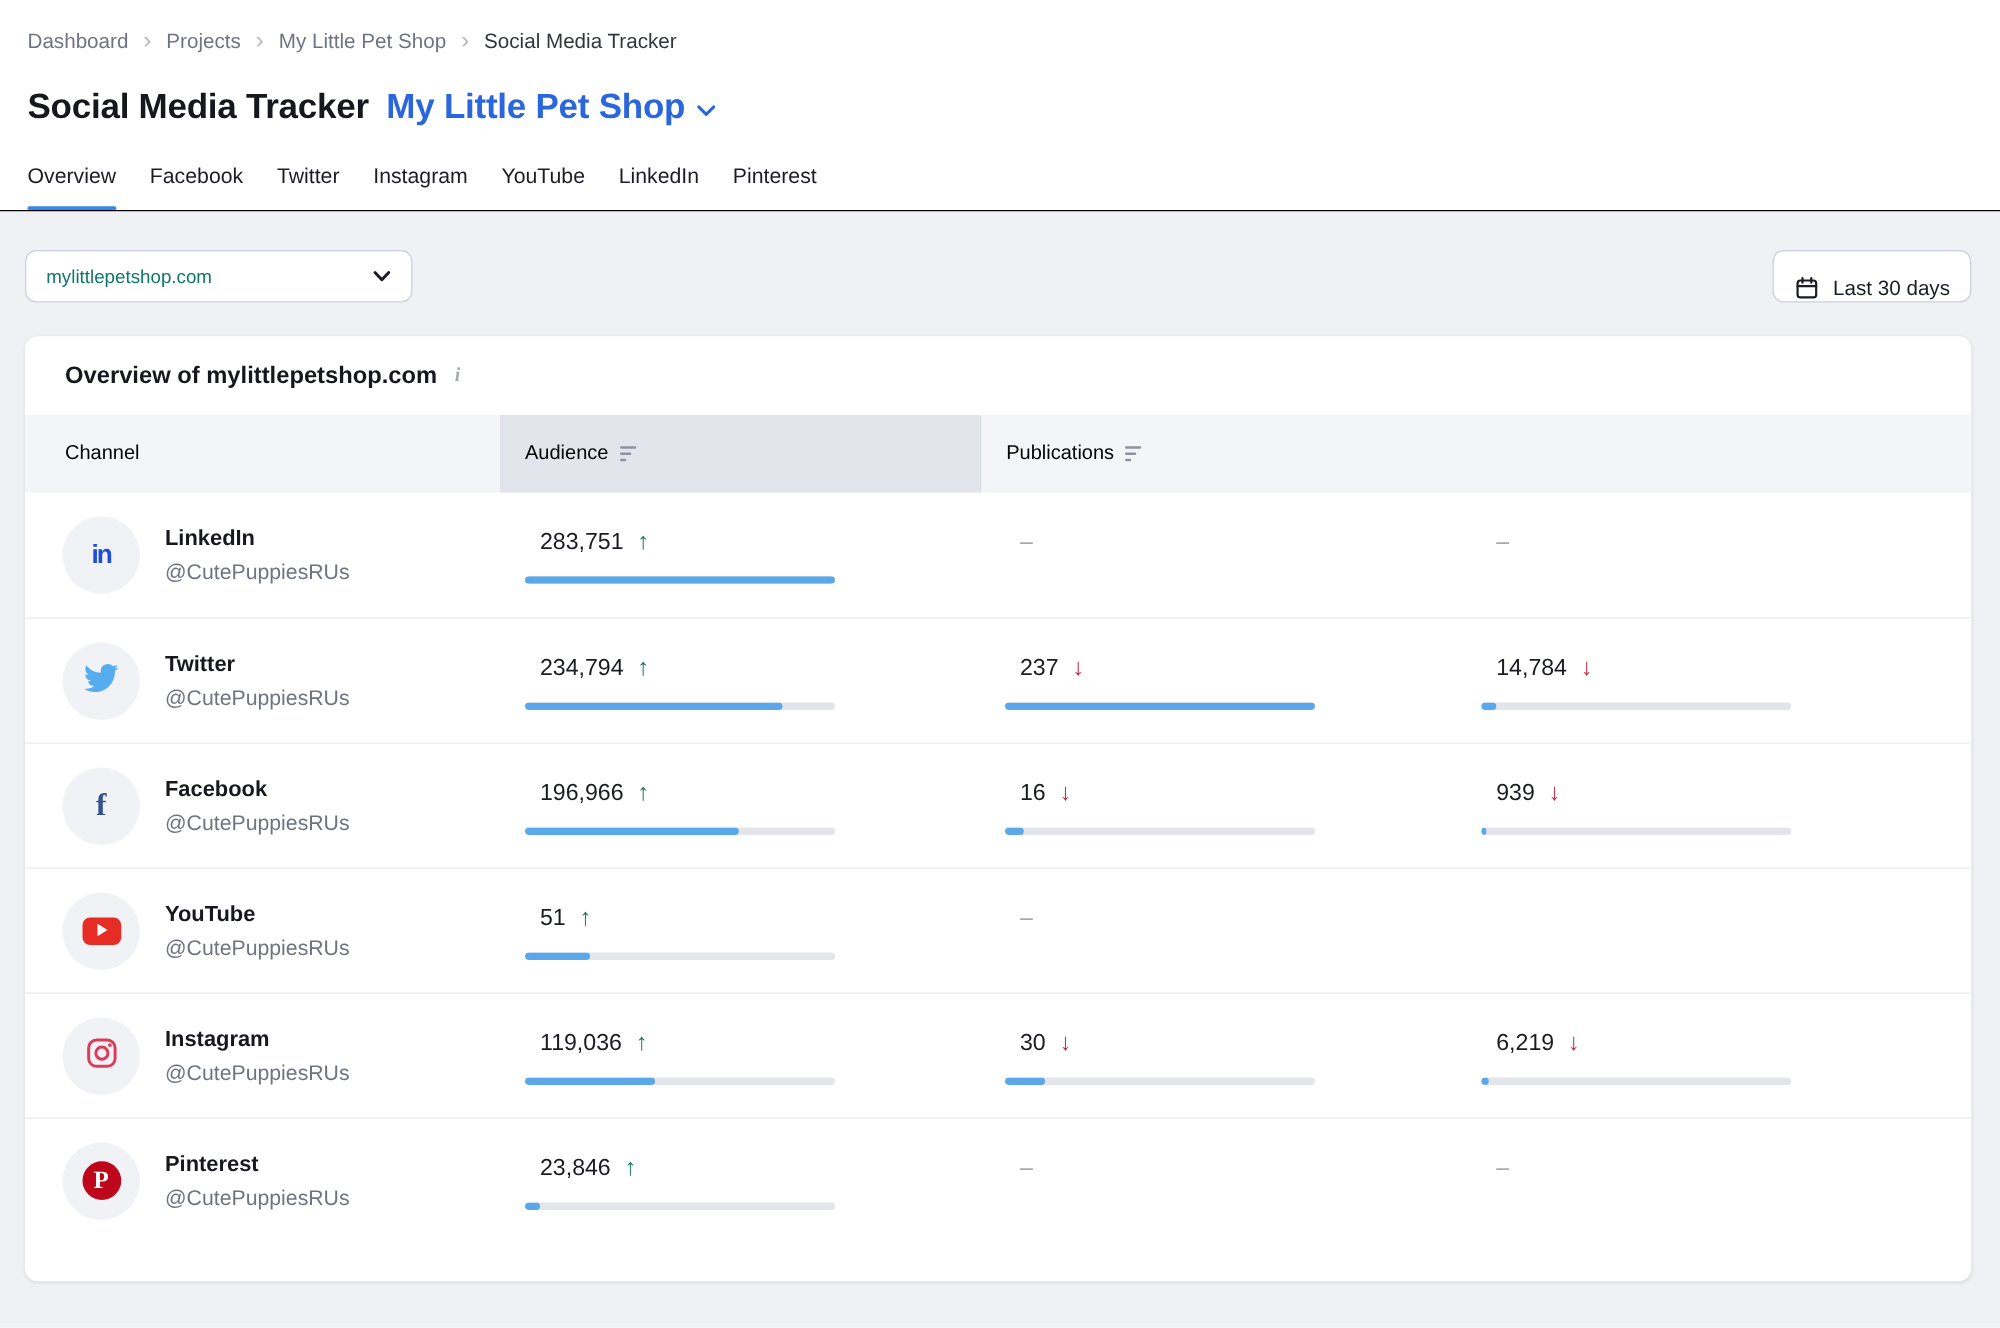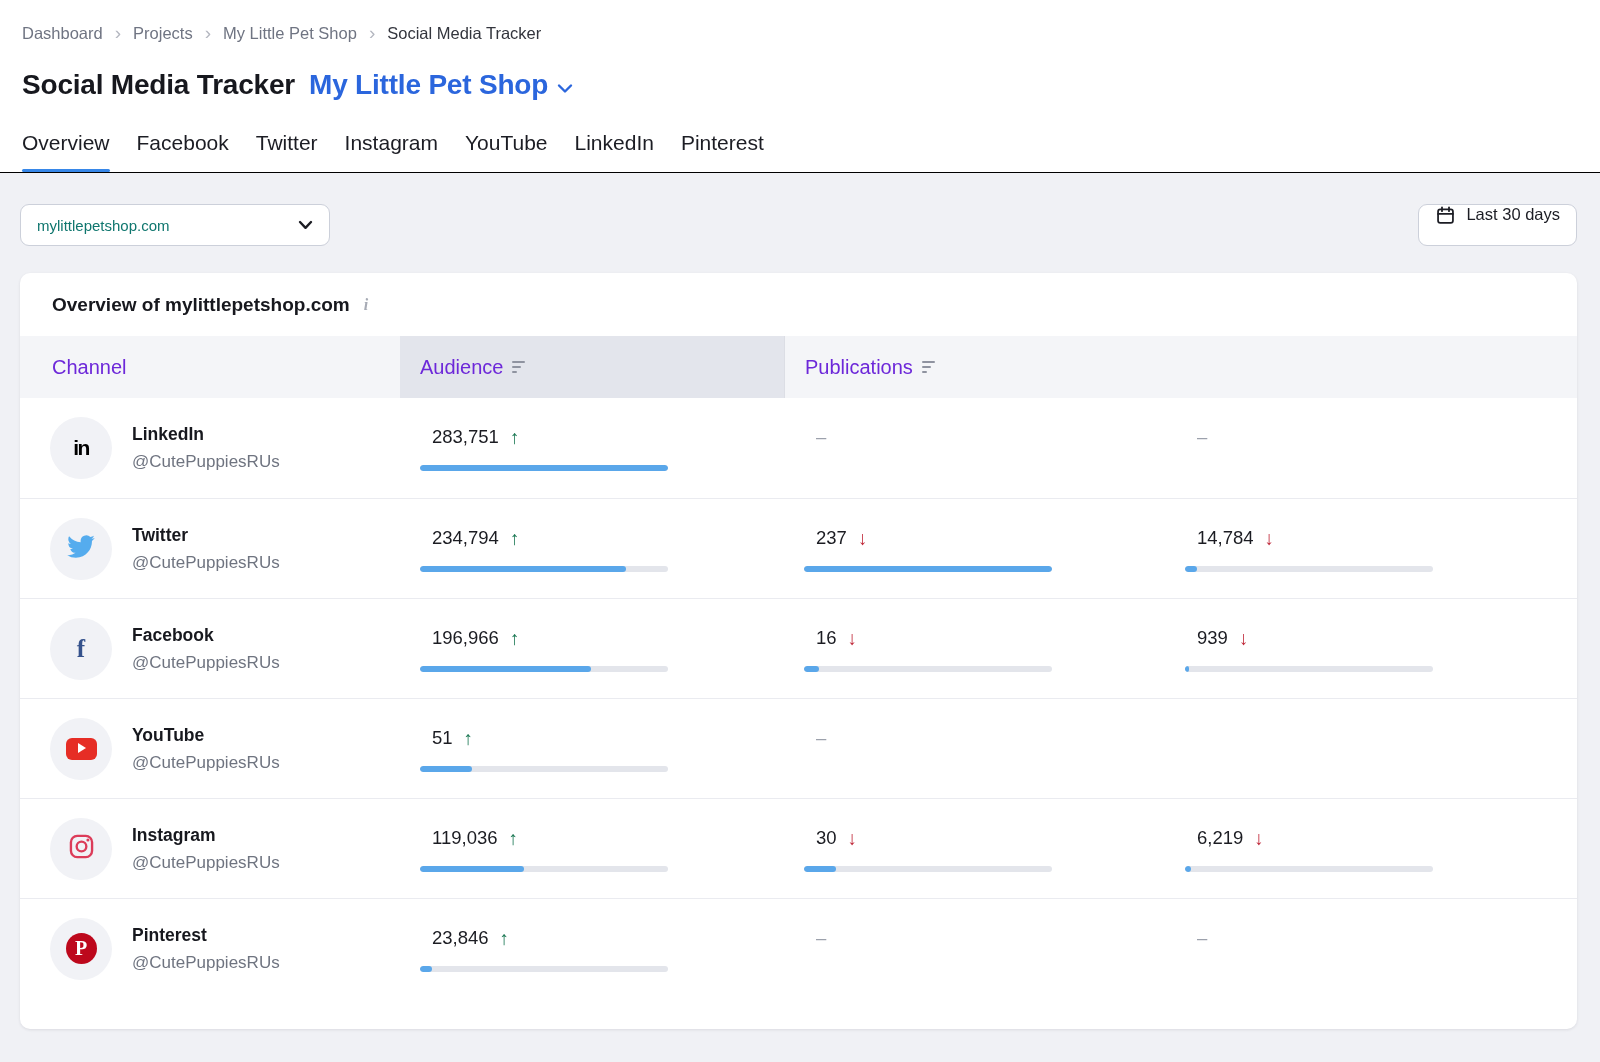--- a/index.html
+++ b/index.html
@@ -14,47 +14,47 @@
   .crumb.current { color:#33353d; }
   .crumb-sep { color:#b4b7c0; font-size:19px; line-height:1; transform:translateY(-1px); }
 
   .page-title-row { display:flex; align-items:center; gap:14px; padding:26px 20px 0 22px; }
   .page-title { font-size:28px; font-weight:700; color:#17181e; letter-spacing:-0.2px; }
   .project-switcher { display:flex; align-items:center; gap:9px; cursor:pointer; }
   .project-name { font-size:28px; font-weight:700; color:#2b66dd; letter-spacing:-0.2px; }
   .proj-chevron { margin-top:6px; }
 
   .tabs { display:flex; gap:27px; padding:30px 20px 0 22px; }
-  .tab { position:relative; font-size:21px; color:#1c1d24; padding-bottom:17px; cursor:pointer; }
+  .tab { position:relative; font-size:17px; color:#1c1d24; padding-bottom:17px; cursor:pointer; }
   .tab.active::after { content:""; position:absolute; left:0; right:0; bottom:0;
     height:3px; border-radius:2px; background:#3787e8; }
 
   
   .controls { display:flex; justify-content:space-between; align-items:center;
     padding:31px 23px 0 20px; }
   .select-btn { display:flex; align-items:center; justify-content:space-between;
     width:310px; height:42px; background:#fff; border:1px solid #ccd0da; border-radius:9px;
     padding:0 16px; cursor:pointer; }
   .select-btn .value { font-size:15px; color:#0f766e; }
-  .date-btn { display:flex; align-items:flex-start; gap:10px; height:42px; background:#fff;
+  .date-btn { display:flex; align-items:flex-end; gap:10px; height:42px; background:#fff;
     border:1px solid #ccd0da; border-radius:9px; padding:0 16px; cursor:pointer; }
   .date-btn .label { font-size:16.5px; color:#1c1d24; }
 
   
   .card { margin:27px 23px 0 20px; background:#fff; border-radius:10px;
     box-shadow:0 1px 3px rgba(25,28,48,0.10); overflow:hidden; height:756px; }
   .card-head { display:flex; align-items:center; gap:14px; padding:21px 32px 20px 32px; }
   .card-title { font-size:19px; font-weight:700; color:#17181e; }
   .info-icon { color:#a7abb5; font-size:16px; font-weight:700; cursor:pointer;
     font-family:"Liberation Serif","DejaVu Serif",serif; font-style:italic; }
 
   
   .grid-row { display:grid; grid-template-columns:380px 384px 381px 1fr; }
   .thead { background:#f4f5f8; height:62px; }
-  .th { display:flex; align-items:center; font-size:20px; color:#6d28d9; padding-left:32px; }
+  .th { display:flex; align-items:center; font-size:16px; color:#000000; padding-left:32px; }
   .th.metric-th { padding-left:20px; border-left:1px solid #dcdee5; cursor:pointer; }
   .th.selected { background:#e3e5ec; border-left:none; }
   .sort-icon { display:inline-flex; flex-direction:column; gap:2.5px; margin-left:9px; }
   .sort-icon i { display:block; height:2.5px; border-radius:1px; background:#8f93a0; }
   .sort-icon i:nth-child(1){ width:13px; } .sort-icon i:nth-child(2){ width:9px; }
   .sort-icon i:nth-child(3){ width:5px; }
 
   .trow { height:100px; border-top:1px solid #eaebf0; }
   .trow:first-child { border-top:none; }
 
@@ -69,21 +69,21 @@
   .metric-value { font-size:18.5px; font-weight:500; color:#1b1c22; }
   .metric-value.dash { color:#9ca1ac; font-weight:400; }
   .trend { font-size:19px; font-weight:700; margin-left:11px; line-height:1; }
   .trend.up { color:#1e7a56; }
   .trend.down { color:#c0293a; }
   .bar { width:248px; height:6px; border-radius:3px; background:#e3e5eb; margin-top:17px;
     overflow:hidden; }
   .bar-fill { height:100%; border-radius:3px; background:#5aa7ea; }
 
   
-  .glyph-in { font-size:21px; font-weight:800; color:#000000; letter-spacing:-1.5px; }
+  .glyph-in { font-size:21px; font-weight:800; color:#1d4ed8; letter-spacing:-1.5px; }
   .glyph-f  { font-size:25px; font-weight:800; color:#35528c;
     font-family:"Liberation Serif","DejaVu Serif",serif; }
   .yt-rect { width:31px; height:22px; background:#e62d25; border-radius:6px; position:relative; }
   .yt-rect::after { content:""; position:absolute; left:12px; top:5.5px;
     border-left:8px solid #fff; border-top:5.5px solid transparent; border-bottom:5.5px solid transparent; }
   .pin-circle { width:31px; height:31px; border-radius:50%; background:#bd081c; color:#fff;
     display:flex; align-items:center; justify-content:center; font-size:20px; font-weight:700;
     font-family:"Liberation Serif","DejaVu Serif",serif; }
 </style>
 </head>

